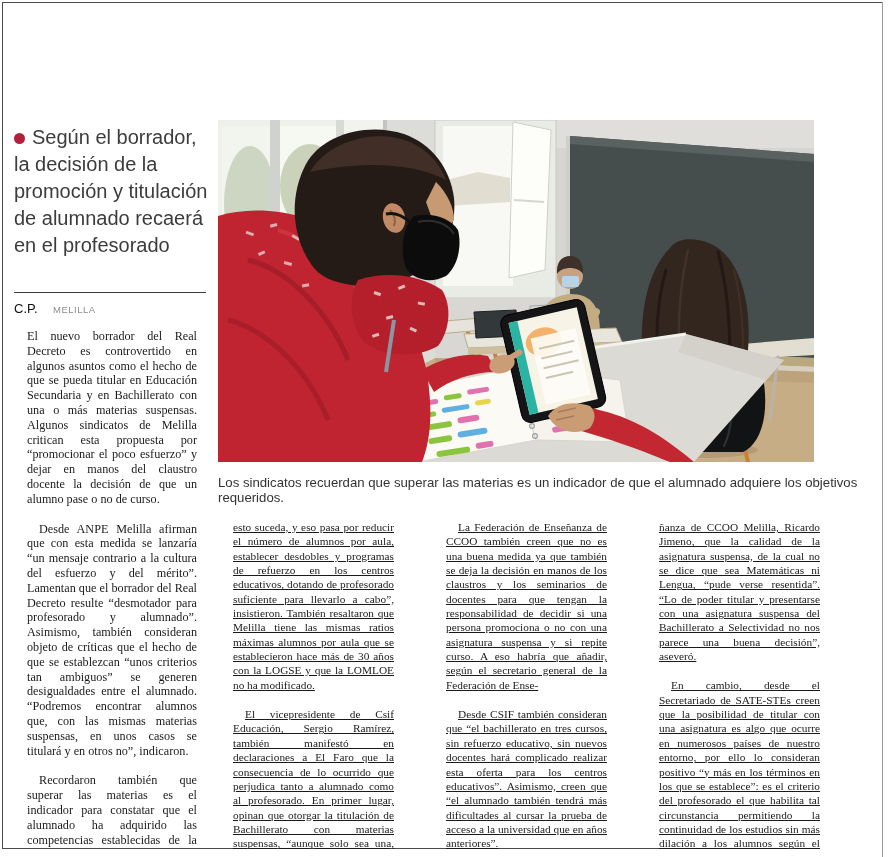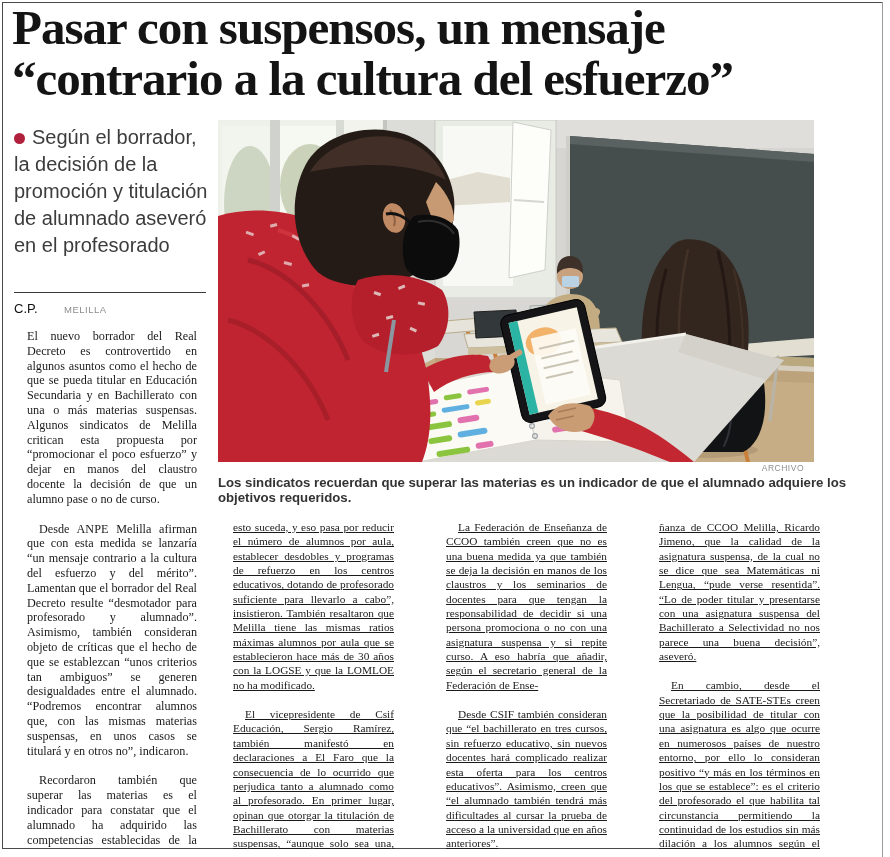--- a/index.html
+++ b/index.html
@@ -17,52 +17,51 @@
             font-size:49px;line-height:51px;letter-spacing:-1px;}
   .standfirst{position:absolute;left:14px;top:124px;width:198px;
               font-family:"Liberation Sans", sans-serif;font-size:20px;line-height:27px;
               color:#3c3c3c;}
   .bullet{display:inline-block;width:11px;height:11px;border-radius:50%;
           margin-right:7px;position:relative;top:0px;}
   .byline-rule{position:absolute;left:14px;top:292px;width:192px;height:1px;background:#3a3a3a;}
   .byline{position:absolute;left:14px;top:299px;width:198px;
           font-family:"Liberation Sans", sans-serif;}
   .byline .author{font-weight:normal;font-size:13px;color:#111;}
-  .byline .place{font-size:9.5px;color:#8d8d8d;letter-spacing:.5px;margin-left:22px;}
+  .byline .place{font-size:9.5px;color:#8d8d8d;letter-spacing:.5px;margin-left:11px;}
 
   .bodycol p{margin:15px;text-align:justify;hyphens:auto;-webkit-hyphens:auto;}
   .bodycol p.ind{text-indent:12px;}
   .col1{position:absolute;left:12px;top:314px;width:200px;height:534px;overflow:hidden;
         font-size:12.2px;line-height:14.8px;}
   .cols{position:absolute;left:218px;top:505px;width:617px;height:345px;display:flex;gap:22px;}
   .bcol{width:191px;height:345px;overflow:hidden;font-size:11.3px;line-height:14.35px;text-decoration:underline;}
 
   .photo{position:absolute;left:218px;top:120px;width:596px;height:342px;overflow:hidden;
          background:#d6d5d1;}
   .photo svg{display:block;width:100%;height:100%;}
   .credit{position:absolute;left:218px;top:463px;width:586px;text-align:right;
           font-family:"Liberation Sans", sans-serif;font-size:8.5px;color:#8f8f8f;
           letter-spacing:.5px;}
   .caption{position:absolute;left:218px;top:475px;width:660px;
-           font-family:"Liberation Sans", sans-serif;font-weight:bold;
+           font-family:"Liberation Sans", sans-serif;font-weight:normal;
            font-size:13.2px;color:#333;}
 </style>
 </head>
 <body>
 
 <div class="page">
   <div class="rule rule-top"></div>
   <div class="rule rule-left"></div>
   <div class="rule rule-right"></div>
   <div class="rule rule-bottom"></div>
 
-  <h1 class="headline">Pasar con suspensos, un mensaje “contrario a la cultura del esfuerzo”</h1>
 
   <div class="standfirst">
-    <span class="bullet" style="background:#b01f3c;"></span><span>Según el borrador, la decisión de la promoción y titulación de alumnado aseveró en el profesorado</span>
+    <span class="bullet" style="background:#b01f3c;"></span><span>Según el borrador, la decisión de la promoción y titulación de alumnado recaerá en el profesorado</span>
   </div>
 
   <div class="byline-rule"></div>
   <div class="byline">
     <span class="author">C.P.</span>
     <span class="place">MELILLA</span>
   </div>
 
   <div class="bodycol col1">
     <p>El nuevo borrador del Real Decreto es controvertido en algunos asuntos como el hecho de que se pueda titular en Educación Secundaria y en Bachillerato con una o más materias suspensas. Algunos sindicatos de Melilla critican esta propuesta por “promocionar el poco esfuerzo” y dejar en manos del claustro docente la decisión de que un alumno pase o no de curso.</p>
@@ -257,21 +256,20 @@
           <rect x="154" y="214" width="7" height="3" transform="rotate(-18 157 215)"></rect>
         </g>
         <line x1="176" y1="200" x2="168" y2="252" stroke="#8a97a0" stroke-width="4"></line>
         <path d="M 204,250 C 224,238 248,232 270,236 L 278,252 C 254,252 232,260 216,272 Z" fill="#c02430"></path>
         <ellipse cx="284" cy="244" rx="13" ry="9" fill="#cb9d77" transform="rotate(-18 284 244)"></ellipse>
         <rect x="290" y="232" width="15" height="6" rx="3" fill="#cb9d77" transform="rotate(-30 297 235)"></rect>
       </g>
     </svg>
   </div>
 
-  <div class="credit">ARCHIVO</div>
   <div class="caption">Los sindicatos recuerdan que superar las materias es un indicador de que el alumnado adquiere los objetivos requeridos.</div>
 
   <div class="cols">
     <div class="bodycol bcol">
       <p>esto suceda, y eso pasa por reducir el número de alumnos por aula, establecer desdobles y programas de refuerzo en los centros educativos, dotando de profesorado suficiente para llevarlo a cabo”, insistieron. También resaltaron que Melilla tiene las mismas ratios máximas alumnos por aula que se establecieron hace más de 30 años con la LOGSE y que la LOMLOE no ha modificado.</p>
       <p class="ind">El vicepresidente de Csif Educación, Sergio Ramírez, también manifestó en declaraciones a El Faro que la consecuencia de lo ocurrido que perjudica tanto a alumnado como al profesorado. En primer lugar, opinan que otorgar la titulación de Bachillerato con materias suspensas, “aunque solo sea una, implica la reducción del prestigio de estos estudios”. “Es decir, se está valorando</p>
     </div>
     <div class="bodycol bcol">
       <p class="ind">La Federación de Enseñanza de CCOO también creen que no es una buena medida ya que también se deja la decisión en manos de los claustros y los seminarios de docentes para que tengan la responsabilidad de decidir si una persona promociona o no con una asignatura suspensa y si repite curso. A eso habría que añadir, según el secretario general de la Federación de Ense-</p>
       <p class="ind">Desde CSIF también consideran que “el bachillerato en tres cursos, sin refuerzo educativo, sin nuevos docentes hará complicado realizar esta oferta para los centros educativos”. Asimismo, creen que “el alumnado también tendrá más dificultades al cursar la prueba de acceso a la universidad que en años anteriores”.</p>

